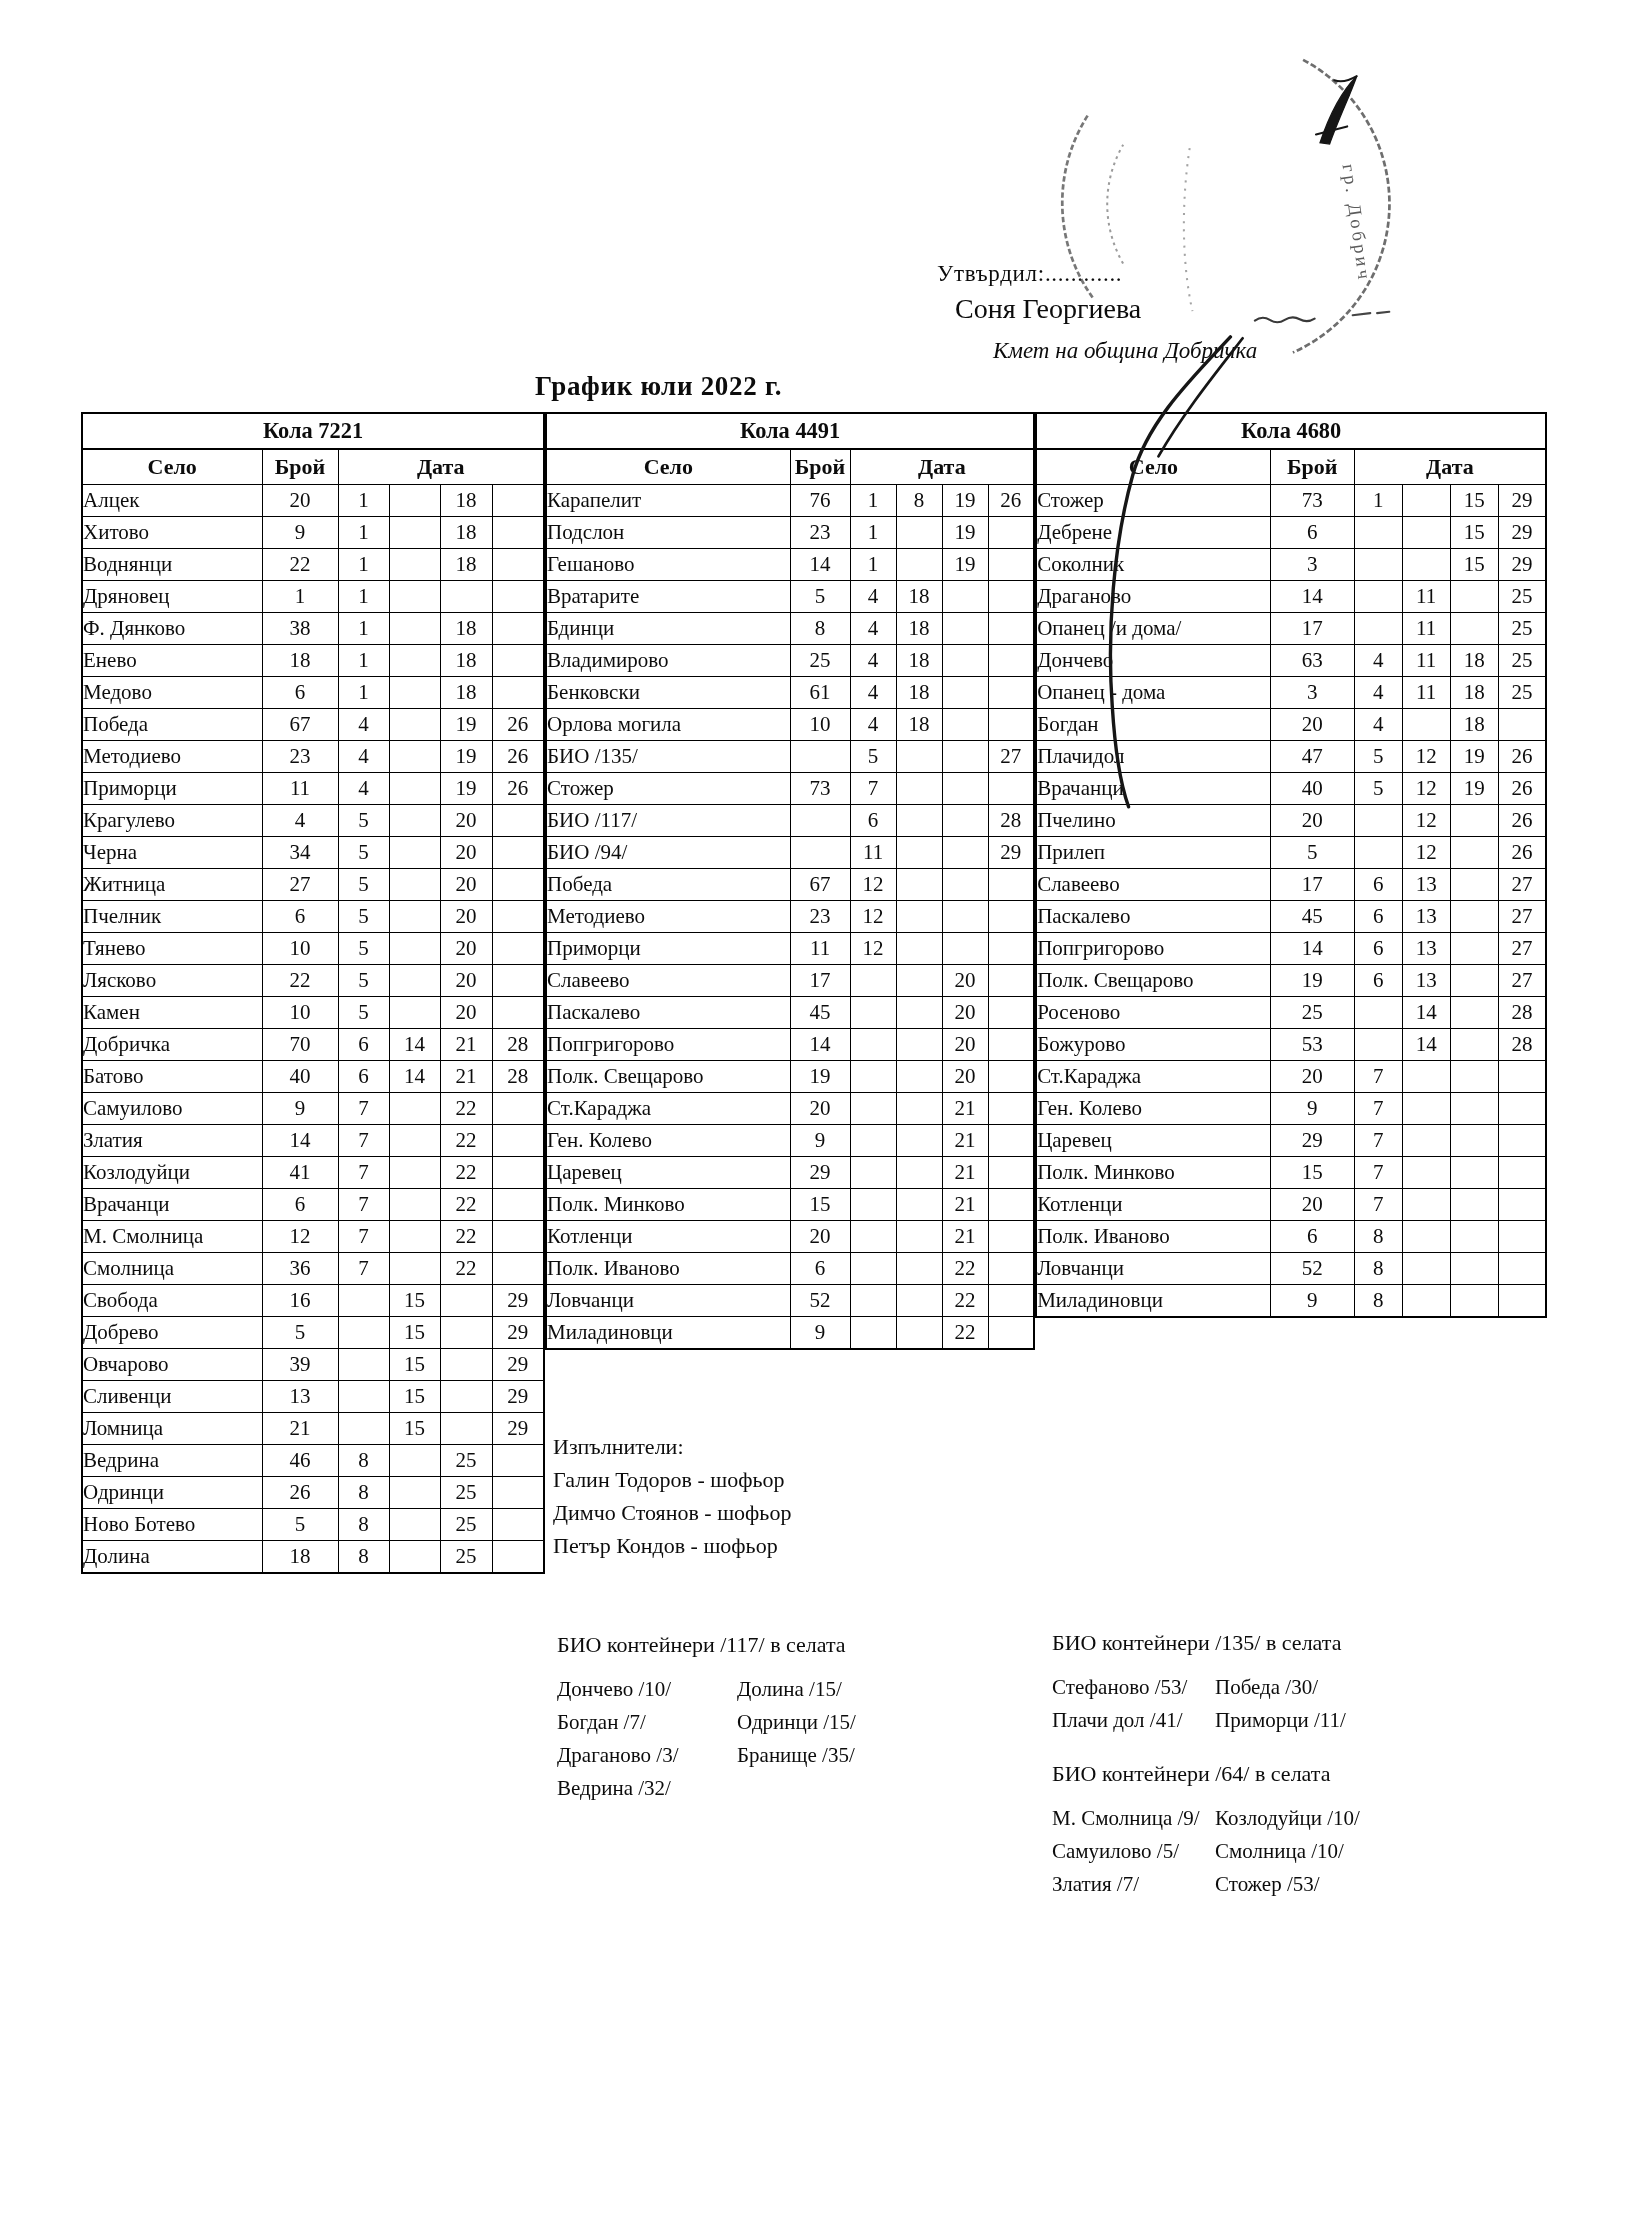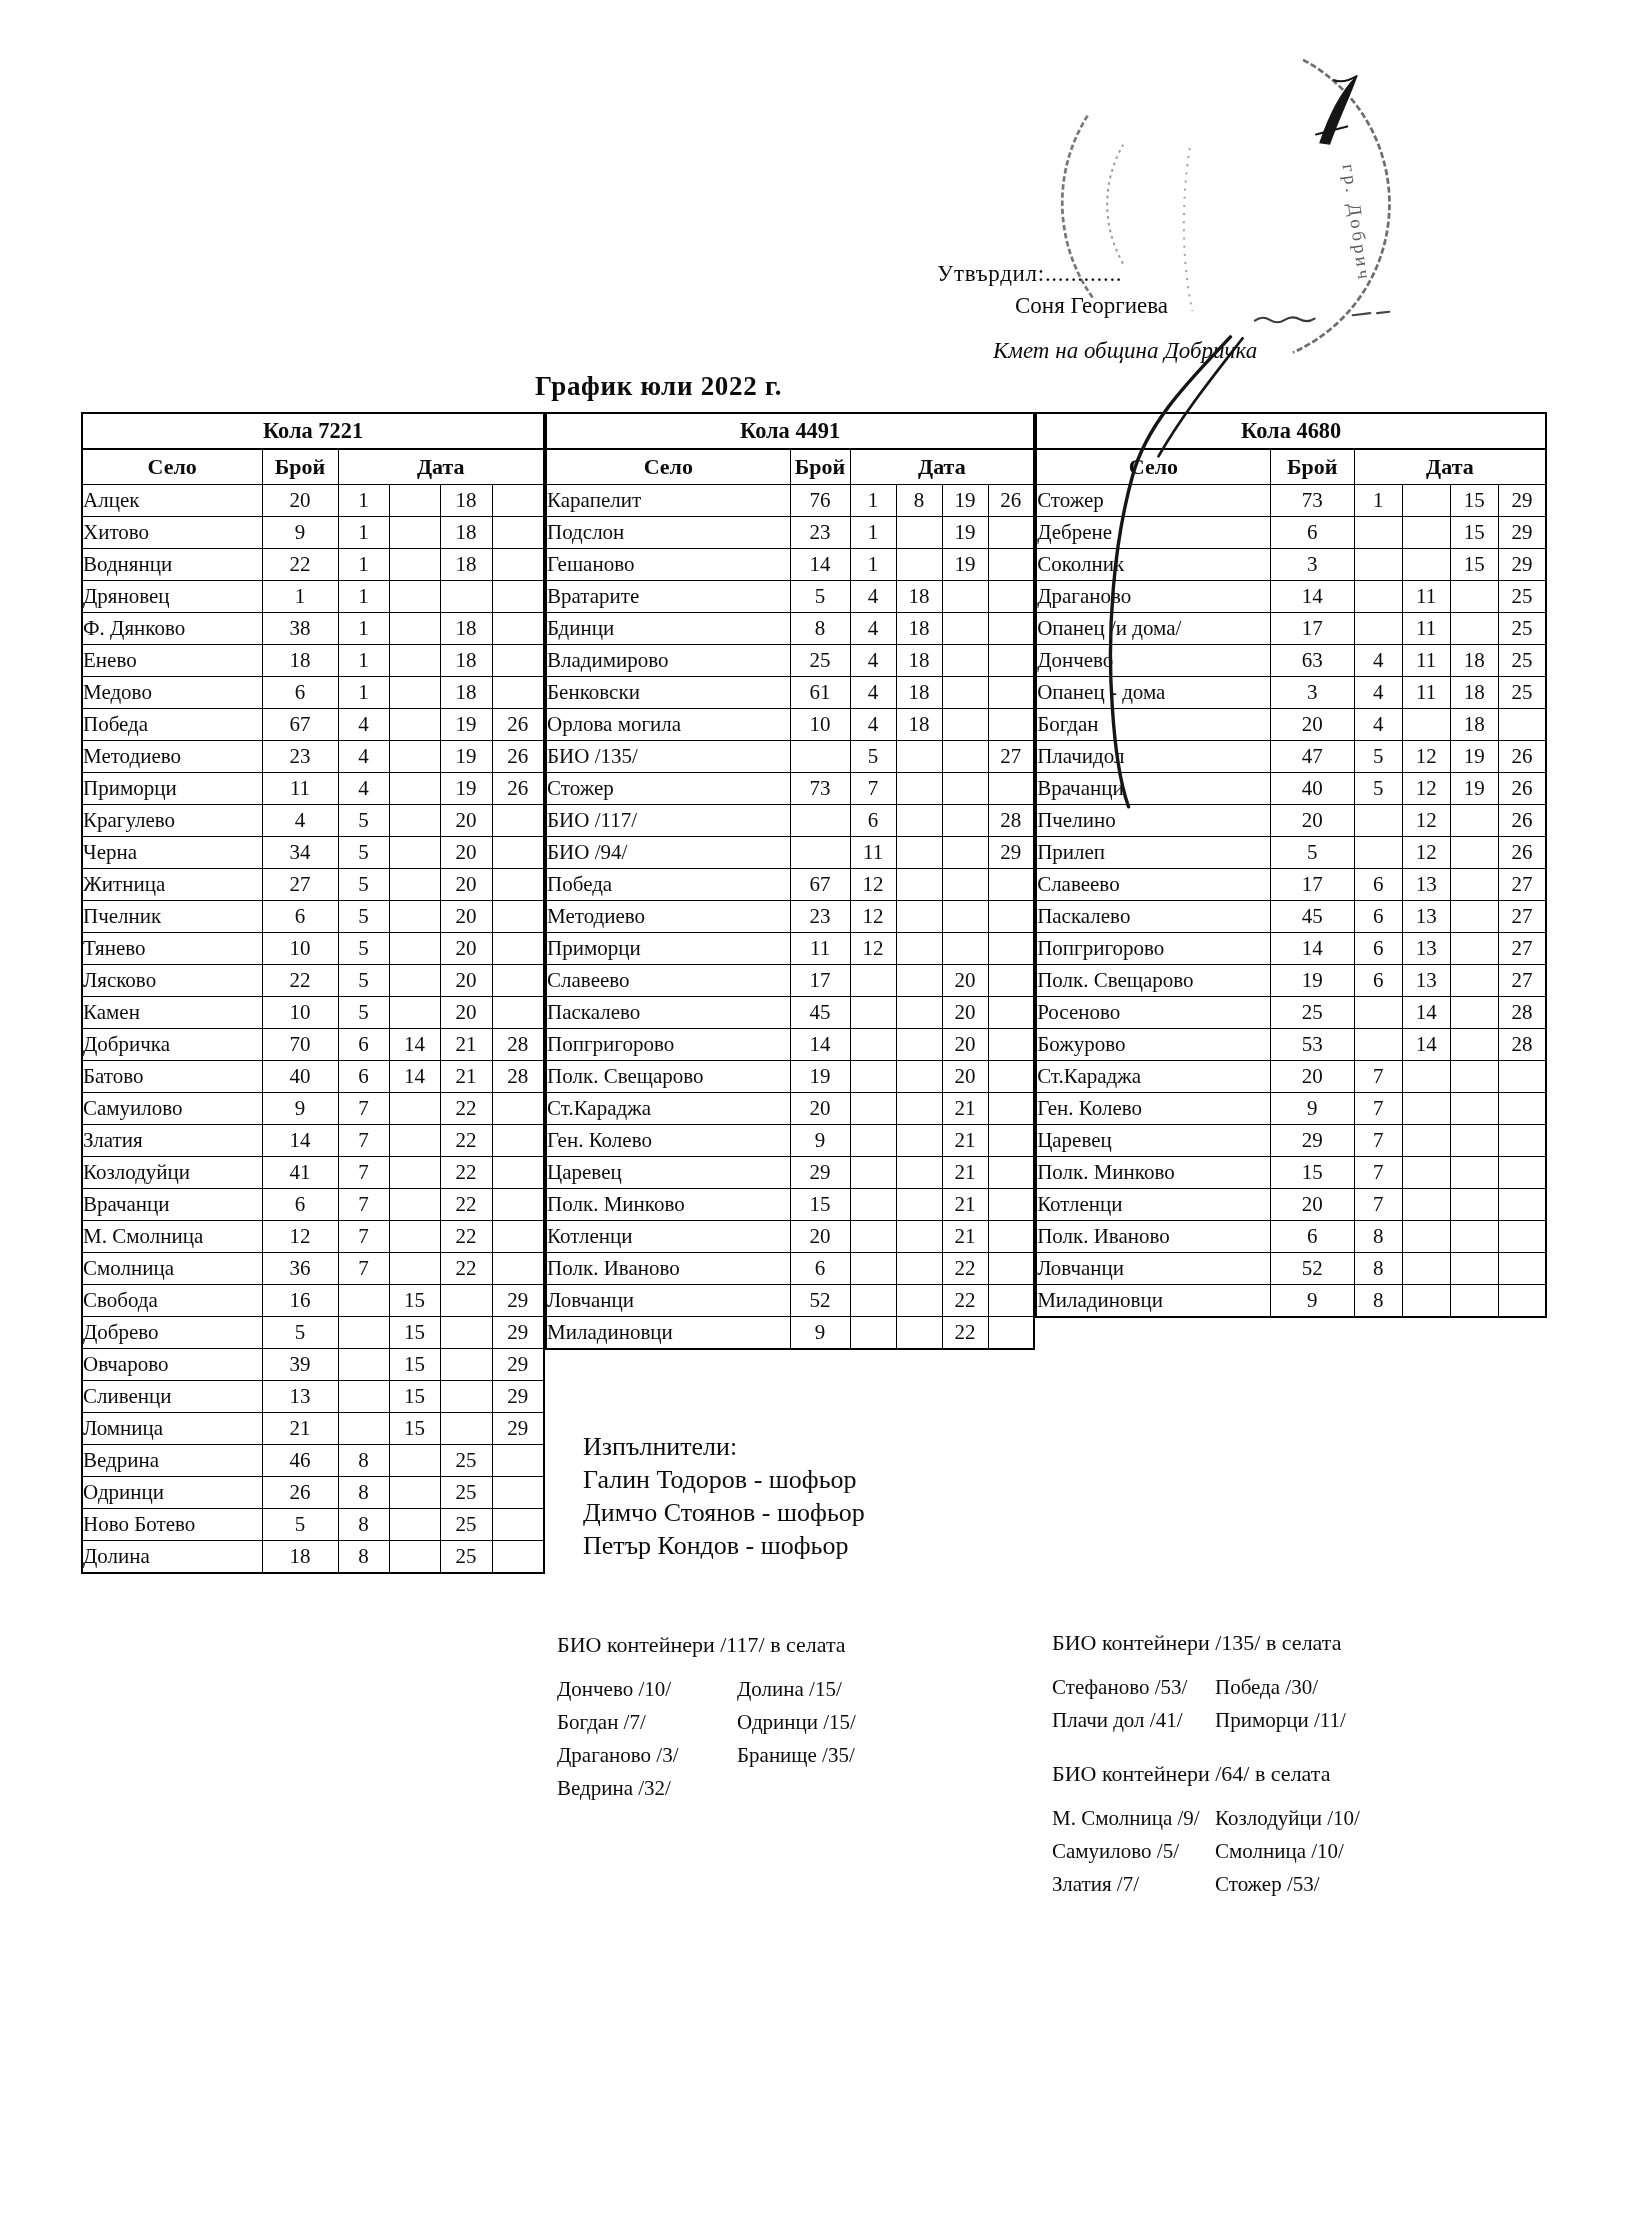--- a/index.html
+++ b/index.html
@@ -4,37 +4,37 @@
 <style>
   html,body{margin:0;padding:0;}
   body{
     width:1646px;height:2239px;position:relative;background:#ffffff;
     font-family:"Liberation Serif","DejaVu Serif",serif;color:#0c0c0c;
     -webkit-font-smoothing:antialiased;
   }
   .abs{position:absolute;}
   
   .approve-label{left:937px;top:261px;font-size:23px;letter-spacing:0.7px;}
-  .approve-name{left:1015px;top:293px;font-size:23px;}
+  .approve-name{left:955px;top:293px;font-size:28px;}
   .approve-role{left:993px;top:338px;font-size:23px;font-style:italic;}
   
   .doc-title{left:535px;top:371px;font-size:27px;font-weight:bold;letter-spacing:0.7px;}
   
   .tables-wrap{left:81px;top:412px;display:flex;align-items:flex-start;}
   table.t{border-collapse:collapse;table-layout:fixed;background:#fff;}
   table.t{border:2px solid #000;padding-left:37px;}
   table.t th,table.t td{border:1.4px solid #000;padding:0;overflow:hidden;white-space:nowrap;
     font-size:21px;line-height:1;}
   table.t .car-h{height:34px;font-size:22.4px;font-weight:bold;text-align:center;border-bottom:2px solid #000;}
   table.t .h2{height:34px;font-size:22px;font-weight:bold;text-align:center;}
   table.t td{height:31px;}
   td.c-village{text-align:left;padding-left:6.8px;}
   td.c-num{text-align:center;}
   
-  .execs{left:583px;top:1430px;font-size:26px;line-height:33px;}
+  .execs{left:553px;top:1430px;font-size:22px;line-height:33px;}
   .execs .li{height:33px;}
   
   .bio{font-size:22px;}
   .bio-title{font-weight:normal;}
   .bio-cols{display:flex;margin-top:19px;}
   .bio .li{height:33px;font-size:21px;}
   .bio117{left:557px;top:1632px;width:475px;}
   .bio117 .bio-col:first-child{width:180px;}
   .bio135{left:1052px;top:1630px;width:489px;}
   .bio135 .bio-col:first-child{width:163px;}

